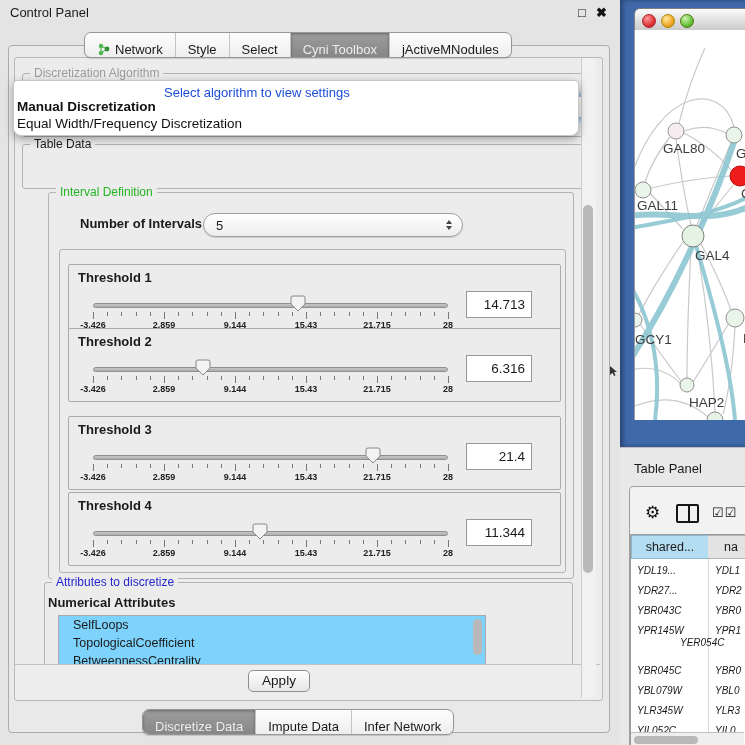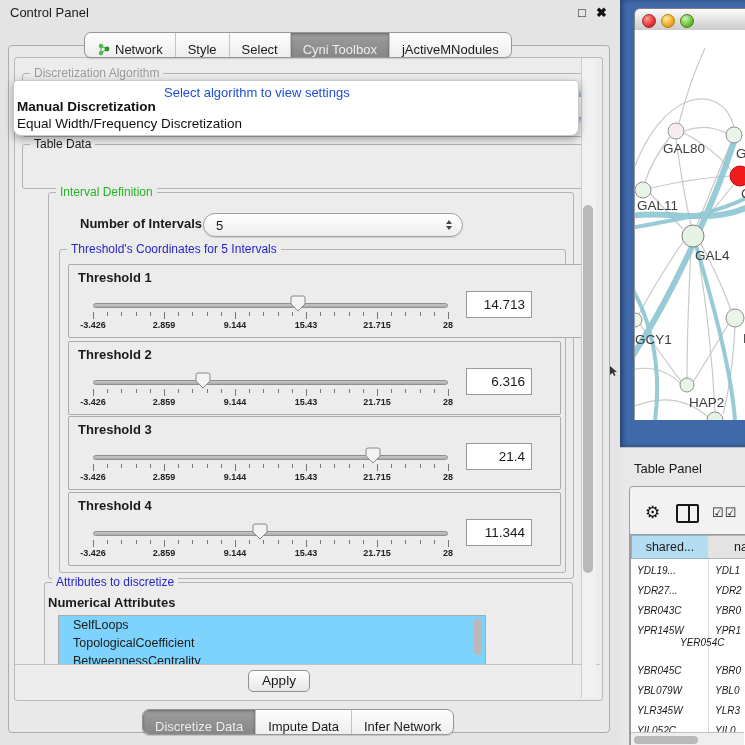--- a/index.html
+++ b/index.html
@@ -83,21 +83,21 @@
   .tp-panel{left:629px;top:486px;width:121px;height:264px;background:#f2f2f2;
             border:1px solid #9e9e9e;border-radius:4px;}
   .colicon{left:676px;top:504px;width:19px;height:15px;border:2px solid #161616;
            border-radius:2px;}
   .colicon i{position:absolute;left:50%;top:0;width:2px;height:100%;background:#161616;}
   .tbl{left:630px;top:534px;width:115px;height:211px;border:1px solid #9a9a9a;
        background:#fff;overflow:hidden;}
   .hdr{position:absolute;top:0;height:24px;box-sizing:border-box;font-size:12.5px;
        line-height:23px;overflow:hidden;white-space:nowrap;}
   .hdr.sel{background:#b5ddf1;border:1px solid #8fb8cd;text-align:center;}
-  .hdr.plain{background:#e3e3e3;border:1px solid #b5b5b5;border-left:none;padding-left:26px;}
+  .hdr.plain{background:#e3e3e3;border:1px solid #b5b5b5;border-left:none;padding-left:16px;}
   .trow{position:absolute;height:20px;font-size:10px;line-height:20px;width:100%;
         white-space:nowrap;font-style:italic;}
   .trow .c1{position:absolute;left:6px;} .trow .c2{position:absolute;left:84px;}
   .coldiv{position:absolute;left:77px;top:24px;width:1px;height:187px;background:#d8d8d8;}
   .hsb{position:absolute;left:0;top:197px;width:113px;height:14px;background:#efefef;
        border-top:1px solid #c0c0c0;}
   .hsb i{position:absolute;left:3px;top:3px;width:64px;height:8px;background:#b9b9b9;
          border-radius:4px;}
   .netlabel{font-size:13.5px;fill:#3c3c3c;font-family:"Liberation Sans",sans-serif;}
   .chk{font-size:13px;color:#111;letter-spacing:1px;}
@@ -166,22 +166,21 @@
     <span class="glabel green">Interval Definition</span>
     <span class="abs" style="left:31px;top:23px;font-size:13px;font-weight:bold;">Number of Intervals</span>
     <div class="abs combo" style="left:154px;top:20px;width:260px;">
       <span>5</span>
       <span class="spin">
           <i class="up"></i>
           <i class="dn"></i>
         </span>
     </div>
     <div class="abs group" id="coords-group" style="left:10px;top:56px;width:505px;height:322px;">
-      <span class="glabel blue">Threshold's Coordinates for 5 Intervals</span>
-    <div class="tbox abs" style="top: 14px; padding-left: 32px;">
+    <div class="tbox abs" style="top: 14px;">
       <div class="tlabel">Threshold 1</div>
       <div class="track"></div>
       <div class="thumb" style="left: 220.905px;">
         <svg width="16" height="17" viewBox="0 0 16 17">
           <path d="M3 1 h10 a2 2 0 0 1 2 2 v6 L8 16 1 9 V3 a2 2 0 0 1 2-2z" fill="#f3f3f3" stroke="#888" stroke-width="1"></path>
         </svg>
       </div>
       <div class="ticks">
             <div class="tick" style="left: 0px; height: 7px;"></div>
             <div class="tick" style="left: 14.2px; height: 4px;"></div>
@@ -213,21 +212,21 @@
       <div class="ticklabels">
             <span style="left: 0px;">-3.426</span>
             <span style="left: 71px;">2.859</span>
             <span style="left: 142px;">9.144</span>
             <span style="left: 213px;">15.43</span>
             <span style="left: 284px;">21.715</span>
             <span style="left: 355px;">28</span>
           </div>
       <div class="vbox">14.713</div>
     </div>
-        <div class="tbox abs" style="top: 91px;">
+        <div class="tbox abs" style="top: 78px;">
       <div class="tlabel">Threshold 2</div>
       <div class="track"></div>
       <div class="thumb" style="left: 126.049px;">
         <svg width="16" height="17" viewBox="0 0 16 17">
           <path d="M3 1 h10 a2 2 0 0 1 2 2 v6 L8 16 1 9 V3 a2 2 0 0 1 2-2z" fill="#f3f3f3" stroke="#888" stroke-width="1"></path>
         </svg>
       </div>
       <div class="ticks">
             <div class="tick" style="left: 0px; height: 7px;"></div>
             <div class="tick" style="left: 14.2px; height: 4px;"></div>

